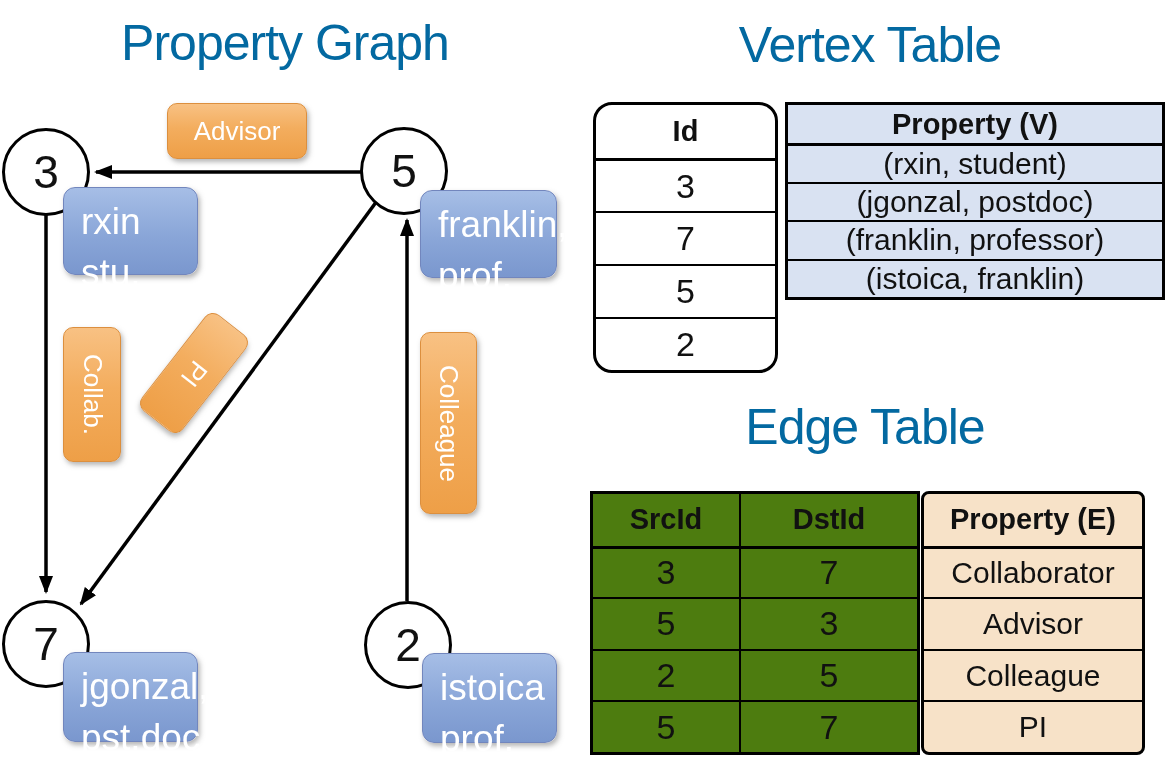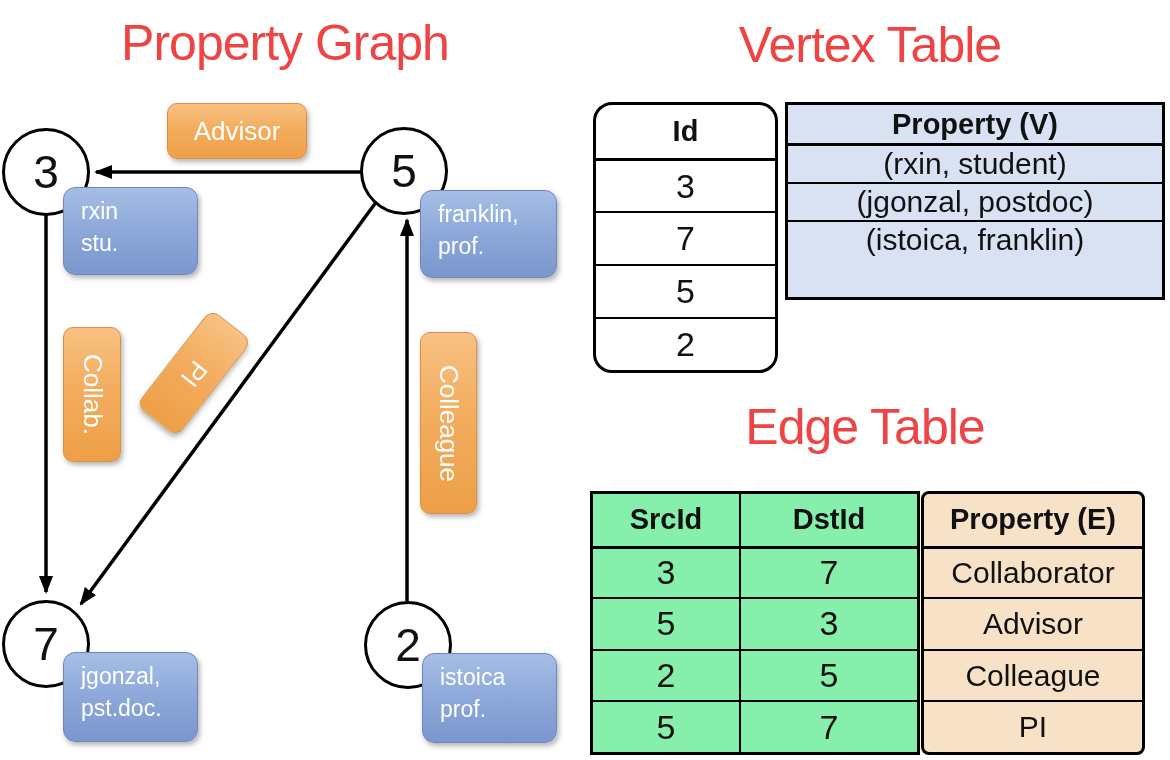--- a/index.html
+++ b/index.html
@@ -2,21 +2,21 @@
 <html><head>
 <meta charset="utf-8">
 <style>
   html,body{margin:0;padding:0;background:#fff;}
   .stage{
     position:relative;width:1170px;height:760px;background:#ffffff;overflow:hidden;
     font-family:"Liberation Sans", sans-serif;color:#161616;
   }
   
   .big-title{position:absolute;text-align:center;font-size:50px;font-weight:300;
-    letter-spacing:-1px;color:#ef4444;white-space:nowrap;}
+    letter-spacing:-1px;color:#0369a1;white-space:nowrap;}
   .title-graph{left:0;width:570px;top:14px;}
   .title-vertex{left:585px;width:570px;top:16px;}
   .title-edge{left:585px;width:560px;top:398px;}
 
   
   .edges-svg{position:absolute;left:0;top:0;z-index:1;}
 
   
   .node{position:absolute;width:88px;height:88px;box-sizing:border-box;border:3.5px solid #000;
     border-radius:50%;background:#fff;display:flex;align-items:center;justify-content:center;z-index:2;}
@@ -34,39 +34,39 @@
   .ebox-advisor{left:167px;top:103px;width:138px;height:54px;}
   .ebox-collab{left:63px;top:327px;width:56px;height:133px;}
   .ebox-colleague{left:420px;top:332px;width:55px;height:180px;}
   .ebox-pi{left:168px;top:312px;width:50px;height:120px;transform:rotate(38deg);}
   .vtext{transform:rotate(90deg);white-space:nowrap;}
 
   
   .nbox{position:absolute;z-index:3;border-radius:12px;box-sizing:border-box;
     background:linear-gradient(to bottom,#a6bee6 0%,#8aa6d8 55%,#7a97ce 100%);
     border:1.5px solid #7286bd;box-shadow:2px 3px 5px rgba(110,110,110,.5);
-    color:#fff;font-size:23px;line-height:1.38;padding:8px 9px 0 17px;white-space:pre-line;}
+    color:#fff;font-size:37px;line-height:1.38;padding:8px 9px 0 17px;white-space:pre-line;}
   .nbox-rxin{left:63px;top:187px;width:135px;height:88px;}
   .nbox-franklin{left:420px;top:190px;width:137px;height:88px;}
   .nbox-jgonzal{left:63px;top:652px;width:135px;height:90px;}
   .nbox-istoica{left:422px;top:653px;width:135px;height:90px;}
 
   
   .tblbox{position:absolute;box-sizing:border-box;border:3px solid #000;display:grid;z-index:2;}
   .cell{display:flex;align-items:center;justify-content:center;white-space:nowrap;}
   .cell.hdr{font-weight:700;font-size:29px;color:#111;}
   .cell.num{font-size:34px;font-weight:300;color:#111;}
   .cell.txt{font-size:30px;font-weight:300;color:#111;text-align:center;}
   .bt2{border-top:2px solid #000;}
   .bt3{border-top:3px solid #000;}
   .br2{border-right:2px solid #000;}
 
   .vt-id{left:593px;top:102px;width:185px;height:271px;grid-template-rows:repeat(5,1fr);background:#fff;border-radius:19px;}
   .vt-prop{left:785px;top:102px;width:380px;height:198px;grid-template-rows:repeat(5,1fr);background:#d9e2f2;}
-  .et-ids{left:590px;top:491px;width:330px;height:264px;grid-template-columns:148px 1fr;grid-template-rows:repeat(5,1fr);background:#86efac;}
+  .et-ids{left:590px;top:491px;width:330px;height:264px;grid-template-columns:148px 1fr;grid-template-rows:repeat(5,1fr);background:#4d7c0f;}
   .et-prop{left:921px;top:491px;width:224px;height:264px;grid-template-rows:repeat(5,1fr);background:#f7e2c8;border-radius:8px;}
 </style>
 </head>
 <body>
 
 <div class="stage">
 
   <div class="big-title title-graph">Property Graph</div>
   <div class="big-title title-vertex">Vertex Table</div>
   <div class="big-title title-edge">Edge Table</div>
@@ -123,20 +123,21 @@
     <div class="cell num bt3">3</div>
     <div class="cell num bt2">7</div>
     <div class="cell num bt2">5</div>
     <div class="cell num bt2">2</div>
   </div>
 
   <div class="tblbox vt-prop">
     <div class="cell hdr">Property (V)</div>
     <div class="cell txt bt3">(rxin, student)</div>
     <div class="cell txt bt2">(jgonzal, postdoc)</div>
+    <div class="cell txt bt2">(franklin, professor)</div>
     <div class="cell txt bt2">(istoica, franklin)</div>
   </div>
 
   <div class="tblbox et-ids">
     <div class="cell hdr br2">SrcId</div>
     <div class="cell hdr">DstId</div>
     <div class="cell num bt3 br2">3</div>
     <div class="cell num bt3">7</div>
     <div class="cell num bt2 br2">5</div>
     <div class="cell num bt2">3</div>

